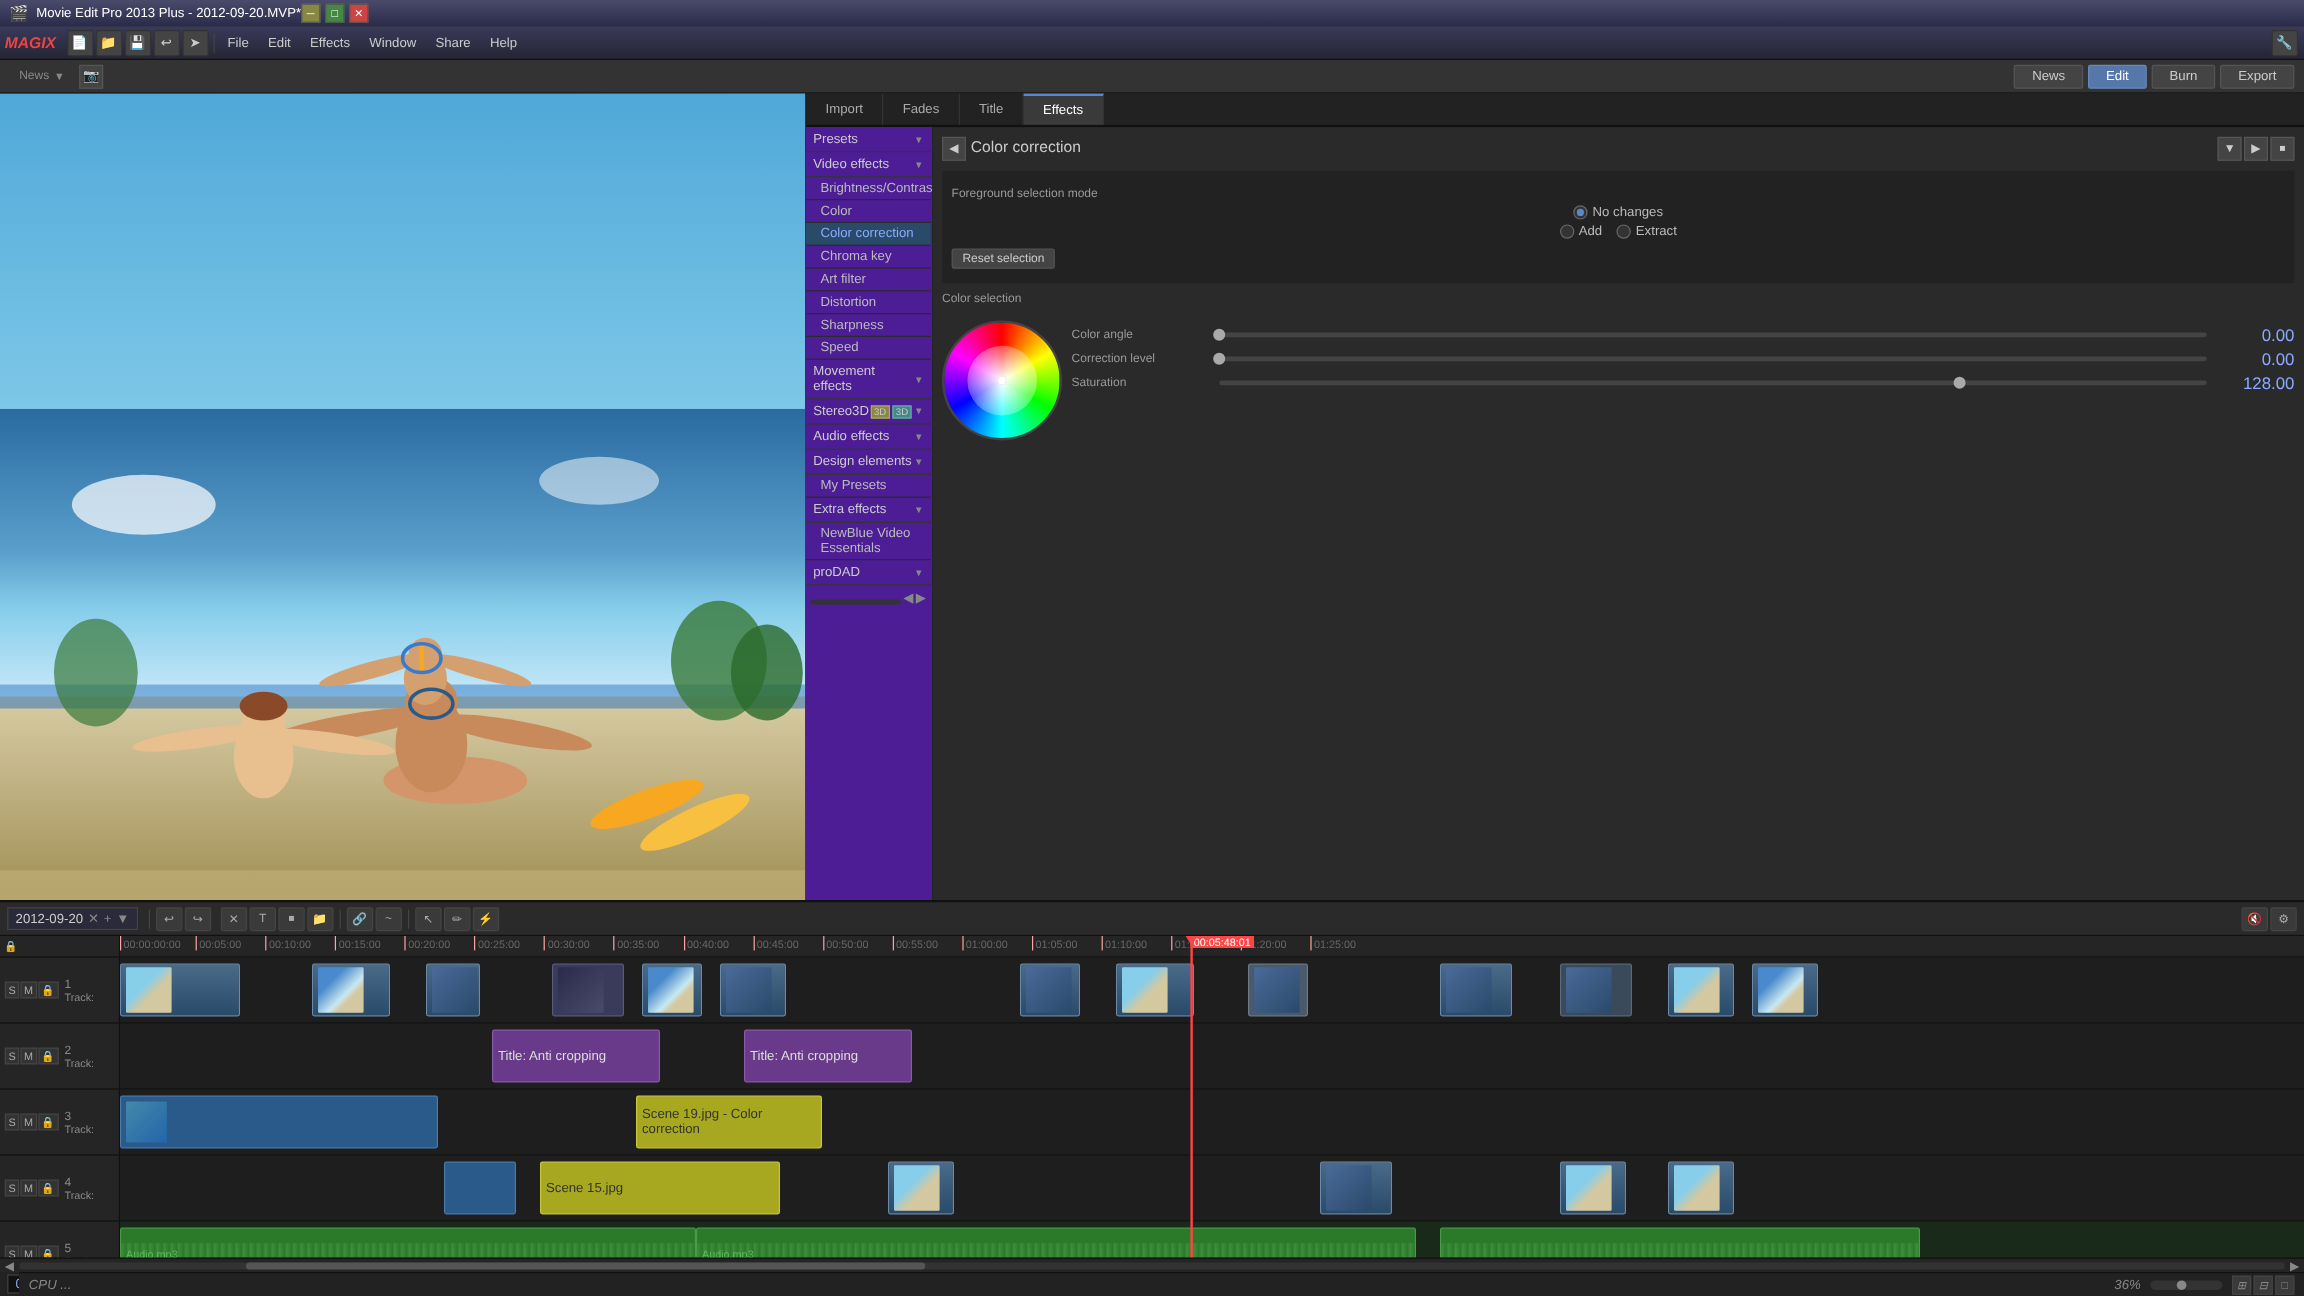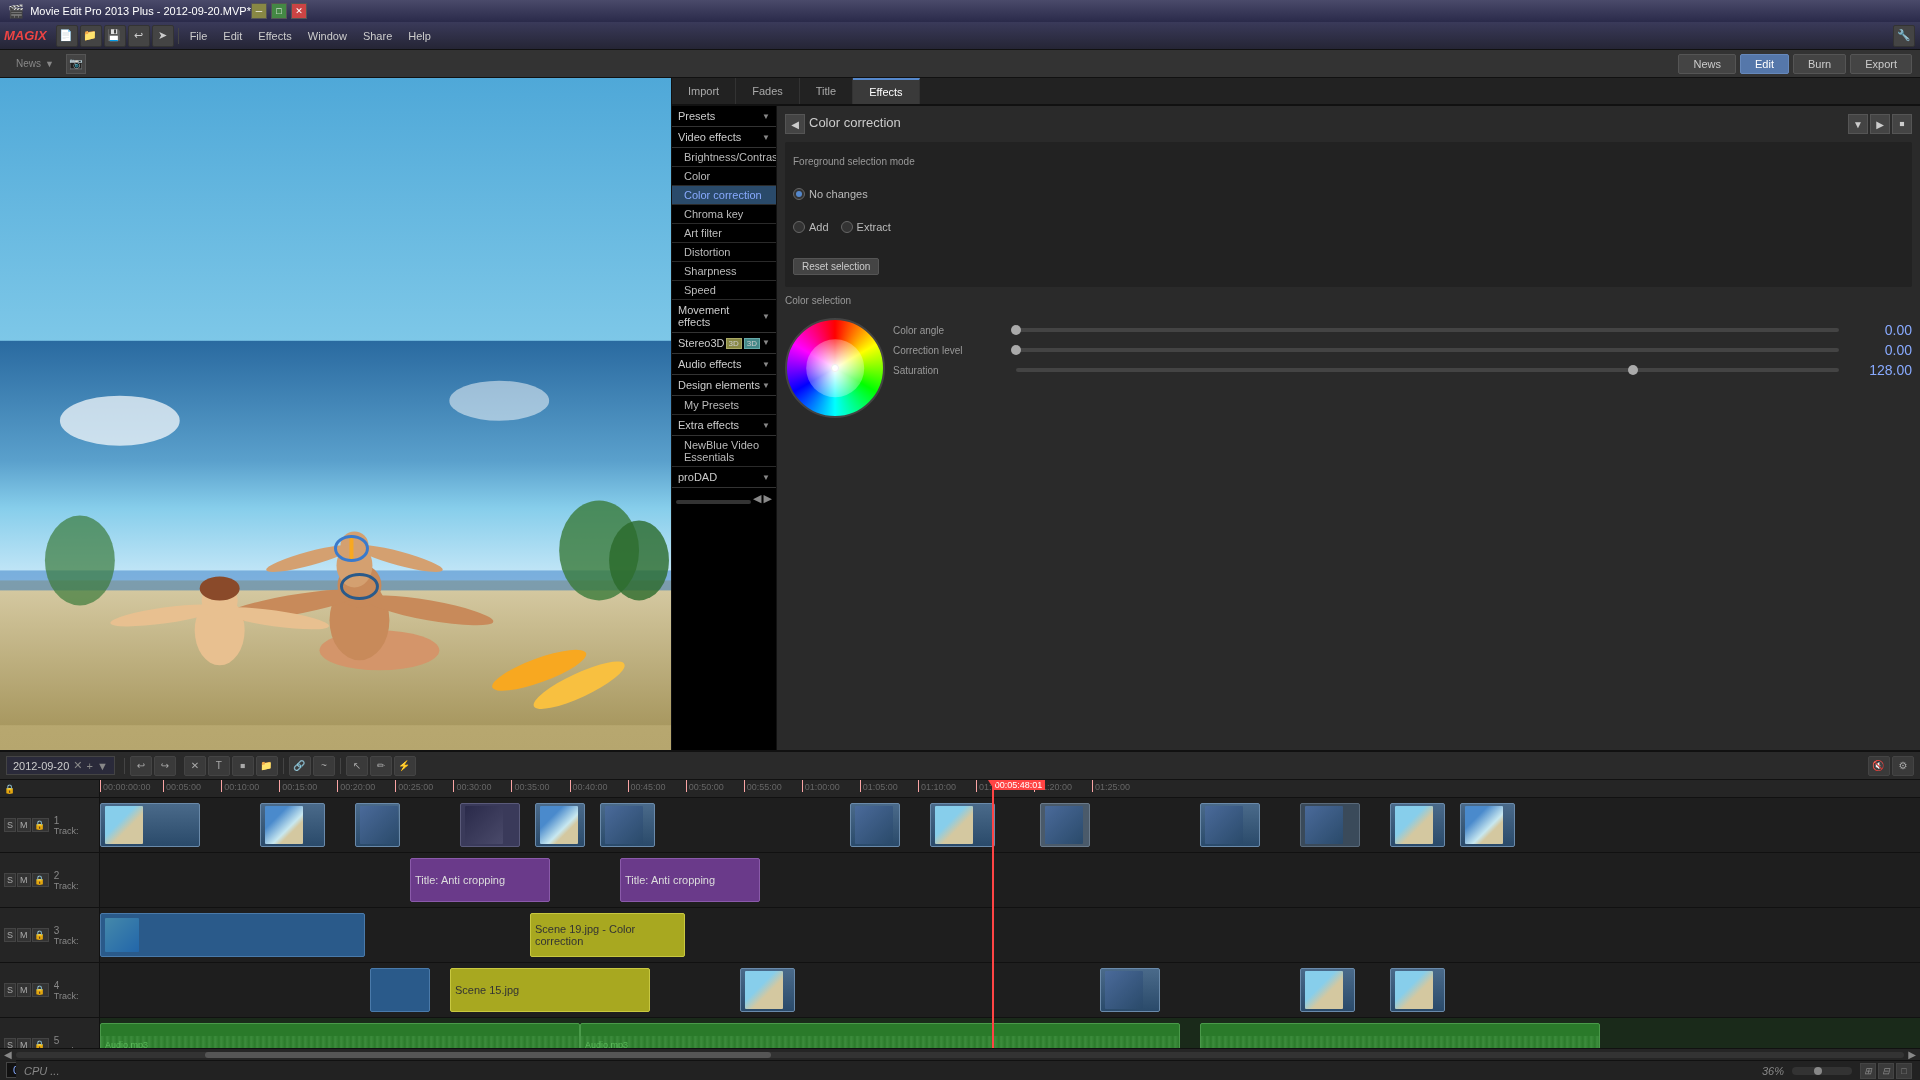--- a/index.html
+++ b/index.html
@@ -187,21 +187,21 @@
     }
 
     #effects-content {
       display: flex;
       flex: 1;
     }
 
     
     #effects-list {
       width: 105px;
-      background: #000000;
+      background: #4c1d95;
       border-right: 1px solid #111;
       overflow-y: auto;
     }
 
     .eff-section {
       padding: 4px 6px;
       color: #ccc;
       cursor: pointer;
       display: flex;
       align-items: center;
@@ -251,22 +251,23 @@
 
     .section-label {
       color: #999;
       font-size: 10px;
       margin: 6px 0 4px;
     }
 
     .radio-group {
       display: flex;
       gap: 12px;
-      margin: 21px 0;
-      align-items: center;
+      margin: 4px 0;
+      align-items: center;
+      justify-content: center;
     }
     .radio-item {
       display: flex;
       align-items: center;
       gap: 4px;
       color: #bbb;
       cursor: pointer;
     }
     .radio-circle {
       width: 12px; height: 12px;

